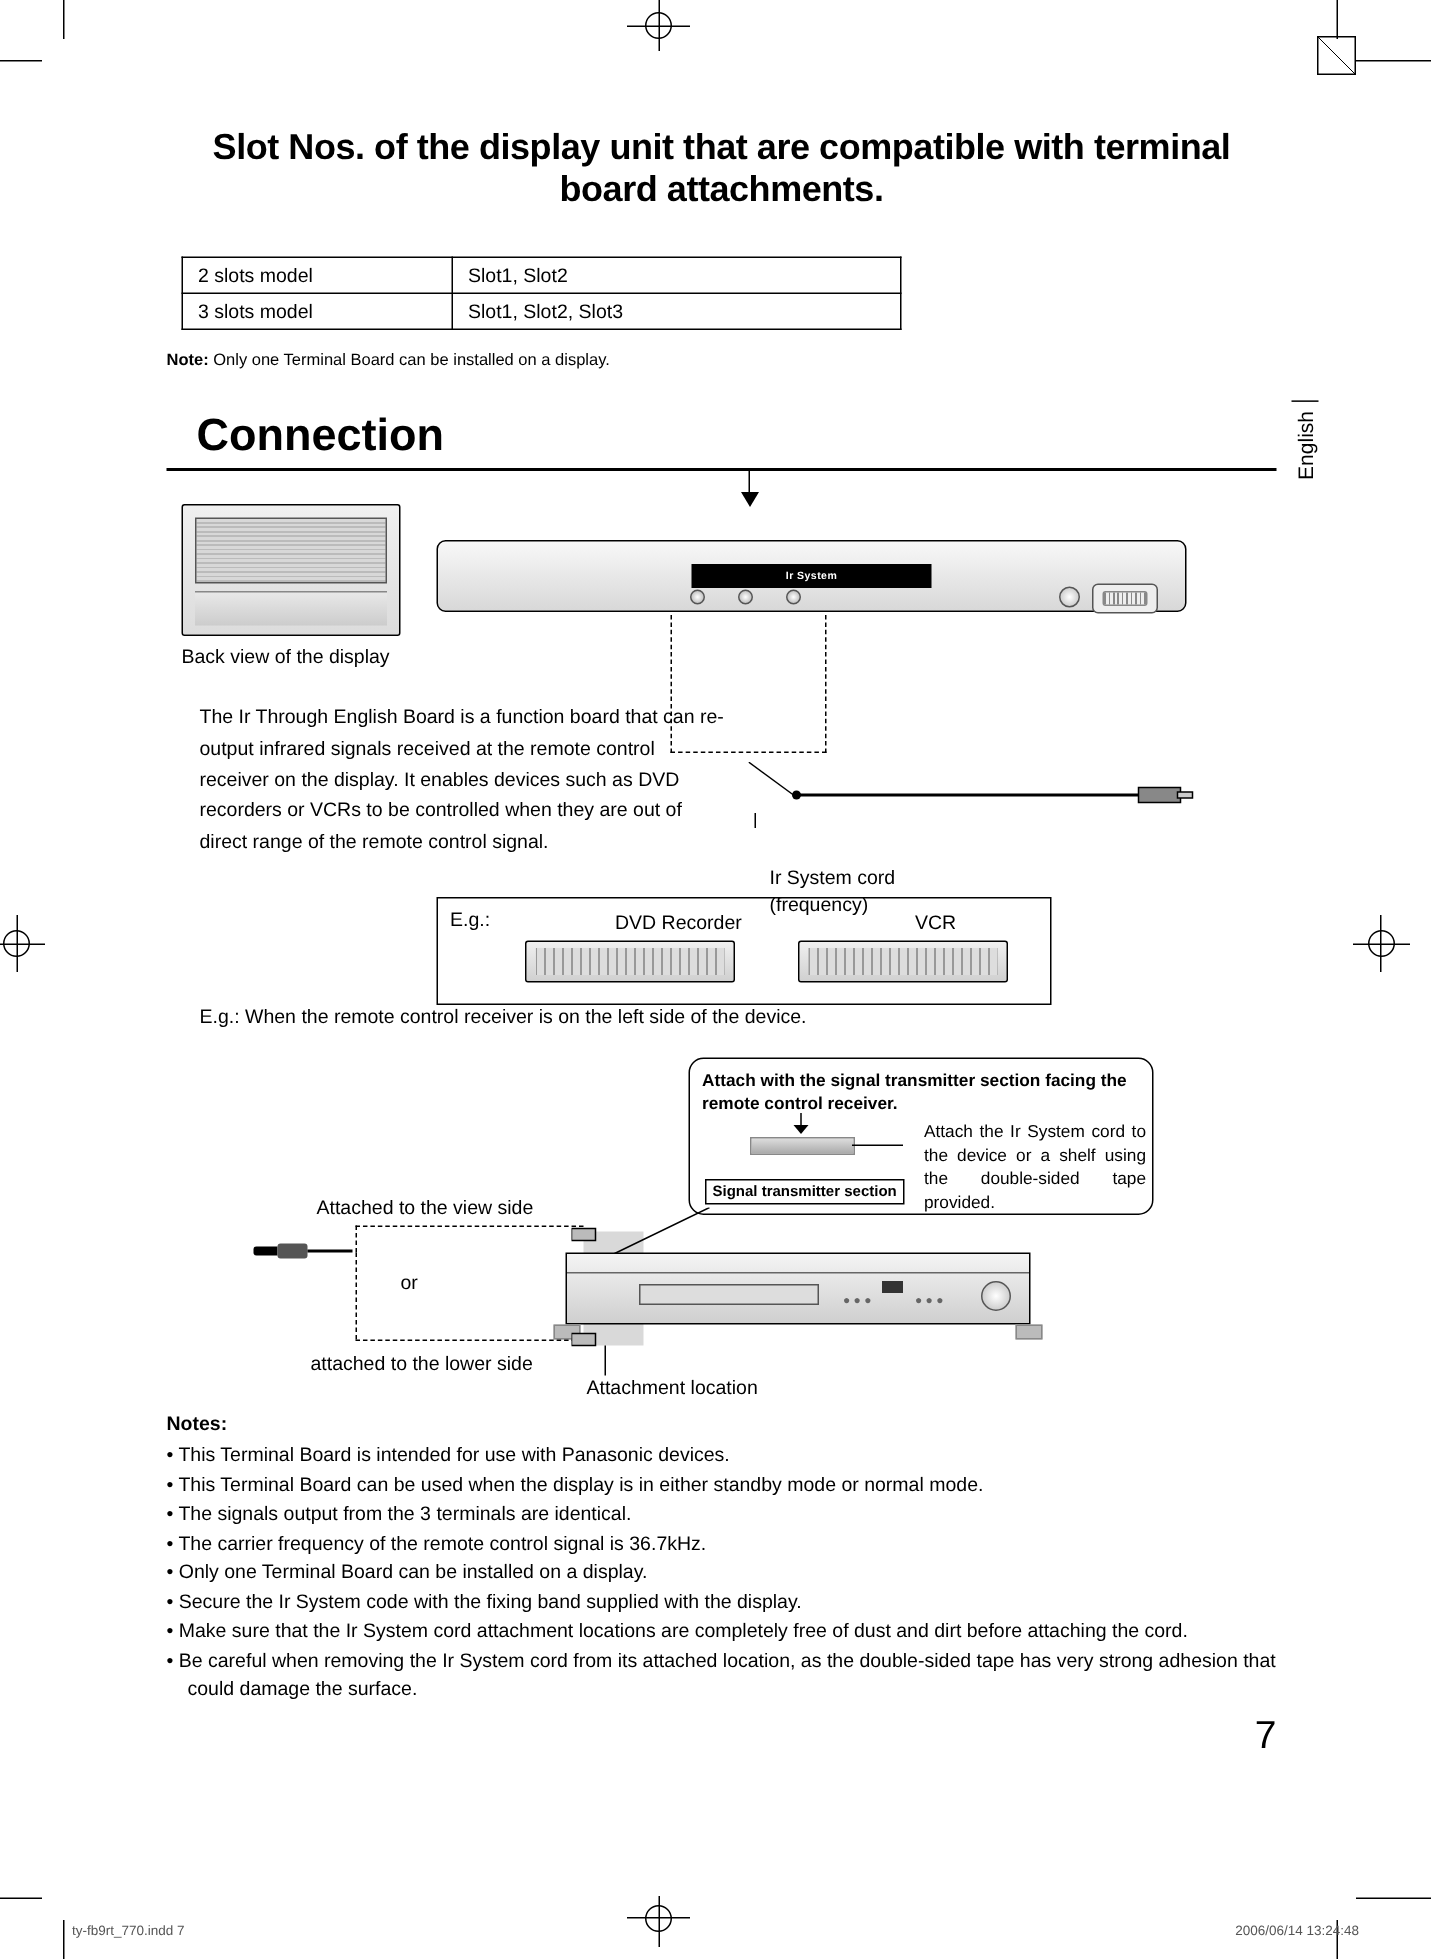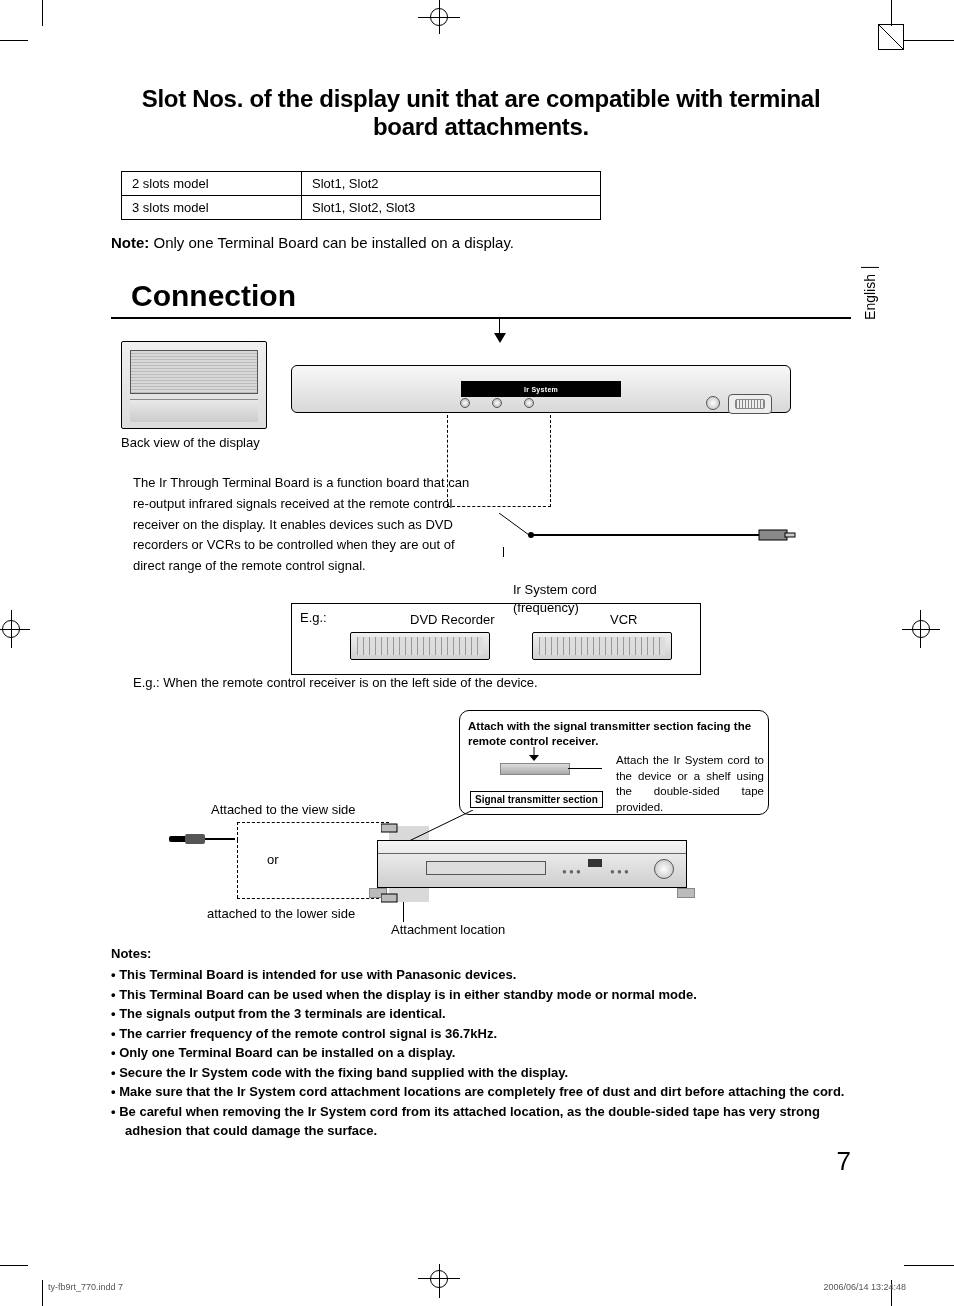--- a/index.html
+++ b/index.html
@@ -27,21 +27,21 @@
   .title {
     font-size:24px; font-weight:bold; font-stretch:condensed;
     text-align:center; margin:0 0 30px 0;
     letter-spacing:-0.3px;
   }
 
   table.slots { border-collapse:collapse; width:480px; margin-left:10px; margin-bottom:14px; }
   table.slots td { border:1px solid #000; padding:4px 10px; font-size:13px; }
   table.slots td.c1 { width:180px; }
 
-  .note-line { font-size:15px; margin:0 0 28px 0; }
+  .note-line { font-size:11px; margin:0 0 28px 0; }
   .note-line b { font-weight:bold; }
 
   .section-head { font-size:30px; font-weight:bold; margin:0; padding:0 0 2px 20px; }
   .section-rule { border:0; border-top:2px solid #000; margin:2px 0 16px 0; }
 
   .lang-tab {
     position:absolute; right:-28px; top:182px;
     border-bottom:1px solid #000;
     padding:6px 1px;
     font-size:14px;
@@ -145,21 +145,21 @@
   .or-label { position:absolute; font-size:13px; }
 
   .plug { position:absolute; width:64px; height:10px; }
   .plug .tip { position:absolute; left:0; top:2px; width:16px; height:6px; background:#000; border-radius:2px 0 0 2px;}
   .plug .body { position:absolute; left:16px; top:0; width:20px; height:10px; background:#555; border-radius:2px;}
   .plug .wire { position:absolute; left:36px; top:4px; width:60px; height:2px; background:#000;}
 
   .dashed-path { position:absolute; border:1px dashed #000; }
 
   .notes-head { font-size:13px; font-weight:bold; margin:8px 0 4px 0;}
-  ul.notes { list-style:none; padding:0; margin:0 0 0 0;font-weight:bold; }
+  ul.notes { list-style:none; padding:0; margin:0 0 0 0; }
   ul.notes li { font-size:13px; line-height:1.5; padding-left:14px; text-indent:-14px;}
   ul.notes li::before { content:"•  "; }
 
   .page-num { position:absolute; right:0; bottom:-36px; font-size:26px; }
 
   .footer { position:absolute; left:48px; bottom:14px; right:48px; font-size:9px; color:#555; display:flex; justify-content:space-between;}
 
   .thin-line { position:absolute; background:#000; }
 </style>
 </head>
@@ -247,21 +247,21 @@
       <rect x="260" y="17" width="28" height="10" fill="#888" stroke="#000"></rect>
       <rect x="286" y="20" width="10" height="4" fill="#ccc" stroke="#000"></rect>
     </svg>
     <div class="thin-line" style="left:382px; top:212px; width:1px; height:10px;"></div>
 
     <div class="cord-labels">
       <span>Ir System cord</span><br>
       <span>(frequency)</span>
     </div>
 
-    <div class="desc-block">The Ir Through Terminal Board is a function board that can re-output infrared signals received at the remote control receiver on the display. It enables devices such as DVD recorders or VCRs to be controlled when they are out of direct range of the remote control signal.</div>
+    <div class="desc-block">The Ir Through English Board is a function board that can re-output infrared signals received at the remote control receiver on the display. It enables devices such as DVD recorders or VCRs to be controlled when they are out of direct range of the remote control signal.</div>
 
     <div class="eg-box">
       <div class="eg-label">E.g.:</div>
       <div class="device-label" style="left:78px;">DVD Recorder</div>
       <div class="device" style="left:58px;"></div>
       <div class="device-label" style="left:278px;">VCR</div>
       <div class="device" style="left:240px;"></div>
     </div>
   </div>
 

